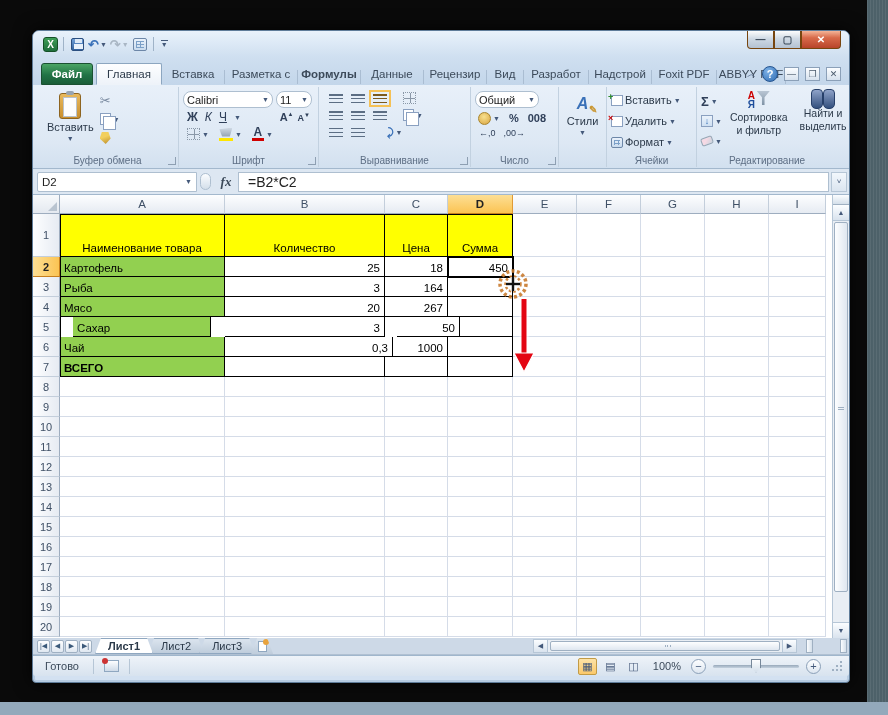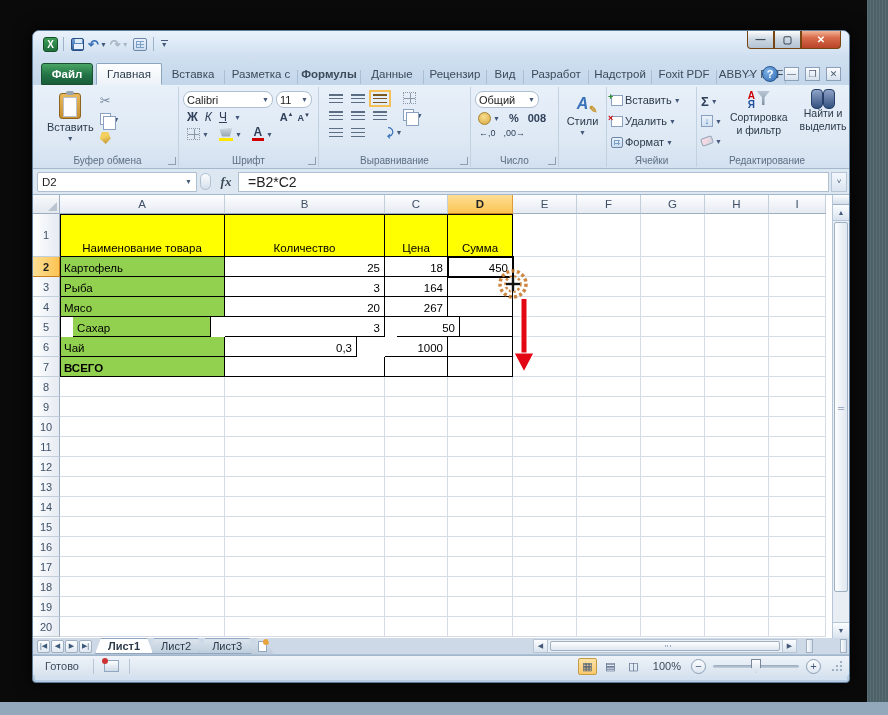--- a/index.html
+++ b/index.html
@@ -555,21 +555,21 @@
           <div class="cell tb name" style="left: 27px; top: 122px; width: 138px; height: 20px; margin-left: 13px;">Сахар</div>
           <div class="cell tb num" style="left: 192px; top: 122px; width: 160px; height: 20px;">3</div>
           <div class="cell tb num" style="left: 364px; top: 122px; width: 63px; height: 20px;">50</div>
           <div class="cell tb num" style="left: 415px; top: 122px; width: 65px; height: 20px;"></div>
           <div class="cell" style="left: 480px; top: 122px; width: 64px; height: 20px;"></div>
           <div class="cell" style="left: 544px; top: 122px; width: 64px; height: 20px;"></div>
           <div class="cell" style="left: 608px; top: 122px; width: 64px; height: 20px;"></div>
           <div class="cell" style="left: 672px; top: 122px; width: 64px; height: 20px;"></div>
           <div class="cell" style="left: 736px; top: 122px; width: 57px; height: 20px;"></div>
           <div class="cell tb name" style="left: 27px; top: 142px; width: 165px; height: 20px;">Чай</div>
-          <div class="cell tb num" style="left: 192px; top: 142px; width: 132px; height: 20px; padding-left: 21px;">0,3</div>
+          <div class="cell tb num" style="left: 192px; top: 142px; width: 168px; height: 20px; padding-left: 21px;">0,3</div>
           <div class="cell tb num" style="left: 352px; top: 142px; width: 63px; height: 20px;">1000</div>
           <div class="cell tb num" style="left: 415px; top: 142px; width: 65px; height: 20px;"></div>
           <div class="cell" style="left: 480px; top: 142px; width: 64px; height: 20px;"></div>
           <div class="cell" style="left: 544px; top: 142px; width: 64px; height: 20px;"></div>
           <div class="cell" style="left: 608px; top: 142px; width: 64px; height: 20px;"></div>
           <div class="cell" style="left: 672px; top: 142px; width: 64px; height: 20px;"></div>
           <div class="cell" style="left: 736px; top: 142px; width: 57px; height: 20px;"></div>
           <div class="cell tb name b" style="left: 27px; top: 162px; width: 165px; height: 20px;">ВСЕГО</div>
           <div class="cell tb num b" style="left: 192px; top: 162px; width: 160px; height: 20px;"></div>
           <div class="cell tb num b" style="left: 352px; top: 162px; width: 63px; height: 20px;"></div>

